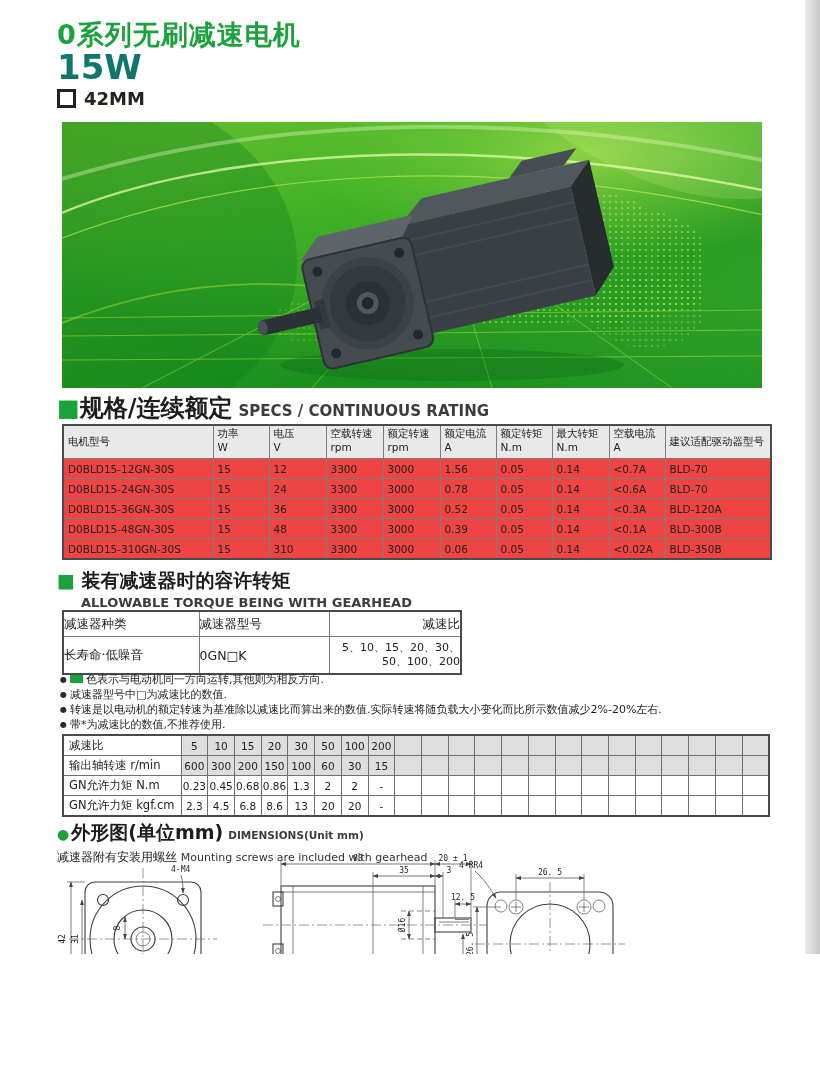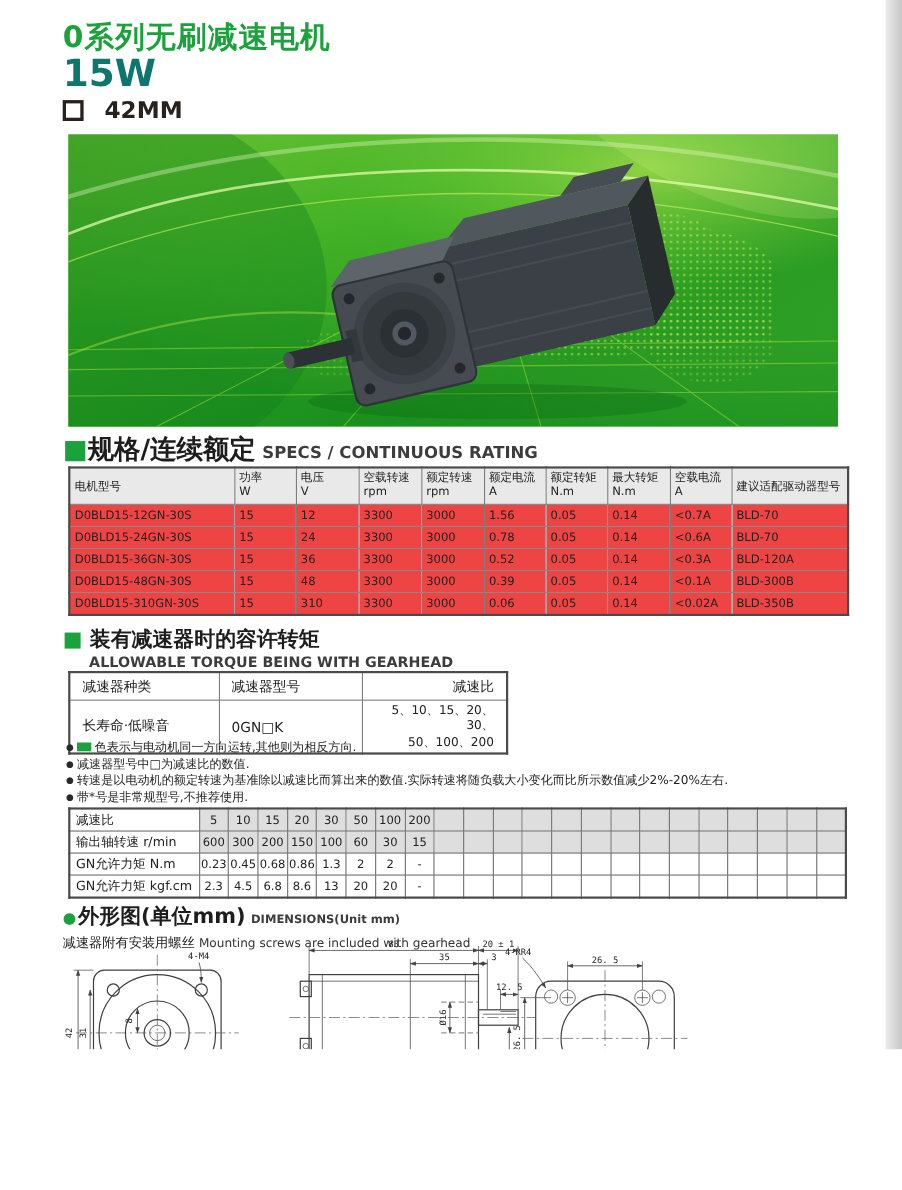--- a/index.html
+++ b/index.html
@@ -4,41 +4,41 @@
 <style>
   html,body{margin:0;padding:0;background:#fff;}
   .page{position:relative;width:820px;height:954px;background:#fff;overflow:hidden;
         font-family:"DejaVu Sans","Liberation Sans",sans-serif;color:#222;}
   .edge-band{position:absolute;right:0;top:0;width:15px;height:1082px;
         background:linear-gradient(to right,#ececec,#c6c6c6);}
   
   .hdr{position:absolute;left:57px;top:20px;}
   .hdr .series{color:#1ca23c;font-size:27px;font-weight:bold;letter-spacing:1px;line-height:1.1;}
   .hdr .power{color:#0f766e;font-size:34px;font-weight:bold;line-height:1.05;}
-  .hdr .frame{color:#28221e;font-size:21px;font-weight:bold;display:flex;align-items:center;gap:19px;margin-top:3px;}
+  .hdr .frame{color:#28221e;font-size:18px;font-weight:bold;display:flex;align-items:center;gap:8px;margin-top:3px;}
   .sq{width:13px;height:13px;border:3px solid #28221e;display:inline-block;}
   
   .banner{position:absolute;left:62px;top:122px;width:700px;height:266px;}
   
   .sec{position:absolute;left:57px;}
   .h1cn{font-size:24px;font-weight:bold;color:#1d1d1d;}
   .bullet-green{color:#1ca23c;}
   .h1en{font-size:15px;font-weight:bold;color:#3c3c3c;margin-left:6px;}
   .sec2{top:568px;}
   .sec2 .h2cn{font-size:19px;font-weight:bold;color:#1d1d1d;}
   .sec2 .h2en{font-size:13px;font-weight:bold;color:#3c3c3c;margin-left:24px;margin-top:1px;}
   
   table{border-collapse:collapse;table-layout:fixed;}
   #specs-table{position:absolute;left:62px;top:424px;width:708px;font-size:10.5px;border:2px solid #4a4a4a;}
   #specs-table th,#specs-table td{border:1px solid #7d7d7d;padding:1px 4px;overflow:hidden;white-space:nowrap;}
   #specs-table th{background:#e9e9e9;font-weight:normal;text-align:left;vertical-align:top;height:30px;}
   #specs-table th.c{text-align:left;vertical-align:middle;}
   #specs-table td{height:17px;background:#ef4444;}
   #gear-table{position:absolute;left:62px;top:610px;width:398px;font-size:12.5px;border:2px solid #4a4a4a;}
-  #gear-table th,#gear-table td{border:1px solid #7d7d7d;padding:2px 11px;font-weight:normal;text-align:left;background:#fff;}
+  #gear-table th,#gear-table td{border:1px solid #7d7d7d;padding:2px 0;font-weight:normal;text-align:left;background:#fff;}
   #gear-table th{height:20px;}
   #gear-table td{height:32px;}
   #gear-table .r{text-align:right;}
   #gear-table .ratios{font-size:11px;line-height:1.3;}
   #ratio-table{position:absolute;left:62px;top:734px;width:708px;font-size:10.5px;border:2px solid #4a4a4a;}
   #ratio-table td{border:1px solid #6f6f6f;height:17px;text-align:center;padding:1px 1px;overflow:hidden;background:#fff;}
   #ratio-table td.lab{text-align:left;padding-left:5px;font-size:11.5px;white-space:nowrap;}
   #ratio-table tr.shade td:not(.lab){background:#dedede;}
   
   #notes{position:absolute;left:60px;top:672px;width:710px;font-size:11px;color:#1e1e1e;}
@@ -307,21 +307,21 @@
         <div>50、100、200</div>
       </td>
     </tr>
       </tbody>
   </table>
 
   <div id="notes">
       <div class="note"><span class="nb">●</span><span class="gsq"></span><span>色表示与电动机同一方向运转,其他则为相反方向.</span></div>
       <div class="note"><span class="nb">●</span><span>减速器型号中□为减速比的数值.</span></div>
       <div class="note"><span class="nb">●</span><span>转速是以电动机的额定转速为基准除以减速比而算出来的数值.实际转速将随负载大小变化而比所示数值减少2%-20%左右.</span></div>
-      <div class="note"><span class="nb">●</span><span>带*号是非常规型号,不推荐使用.</span></div>
+      <div class="note"><span class="nb">●</span><span>带*为减速比的数值,不推荐使用.</span></div>
     </div>
 
   <table id="ratio-table">
     <colgroup>
         <col style="width:118px">
       </colgroup>
     <tbody id="ratio-body">
         <tr class="shade">
           <td class="lab">减速比</td>
           <td>5</td>

